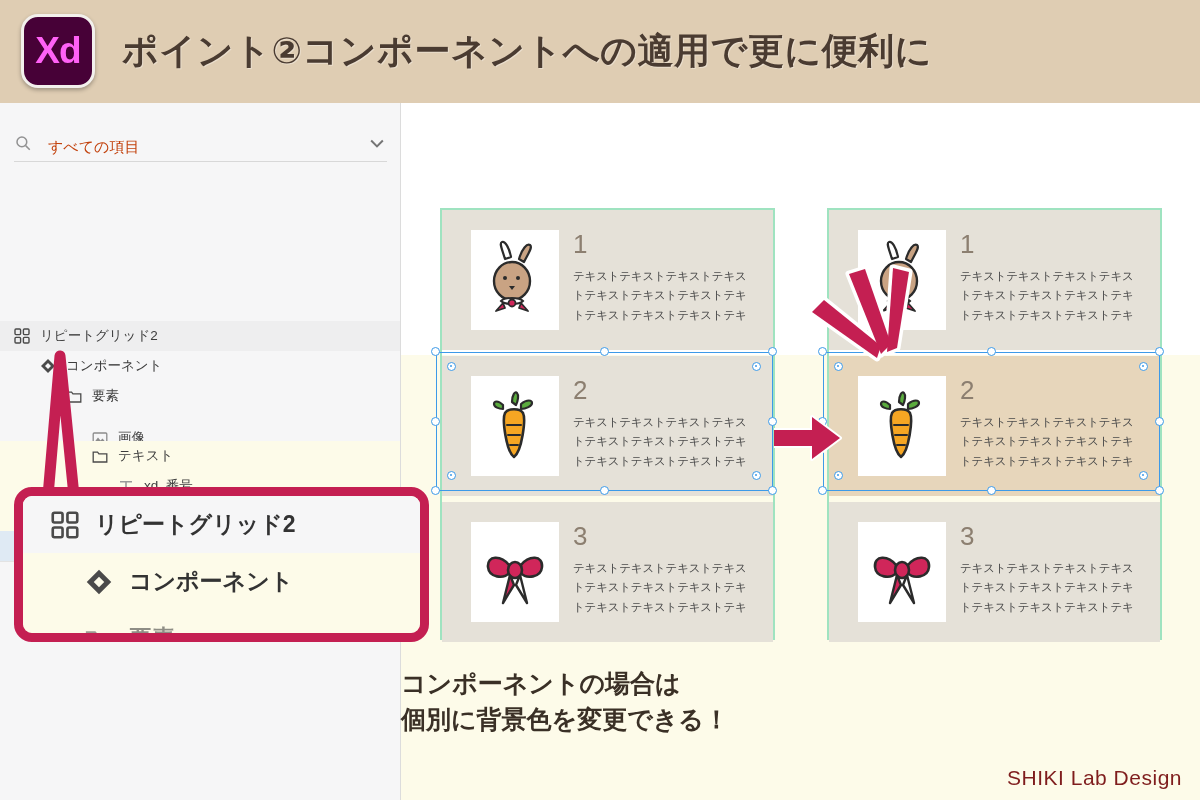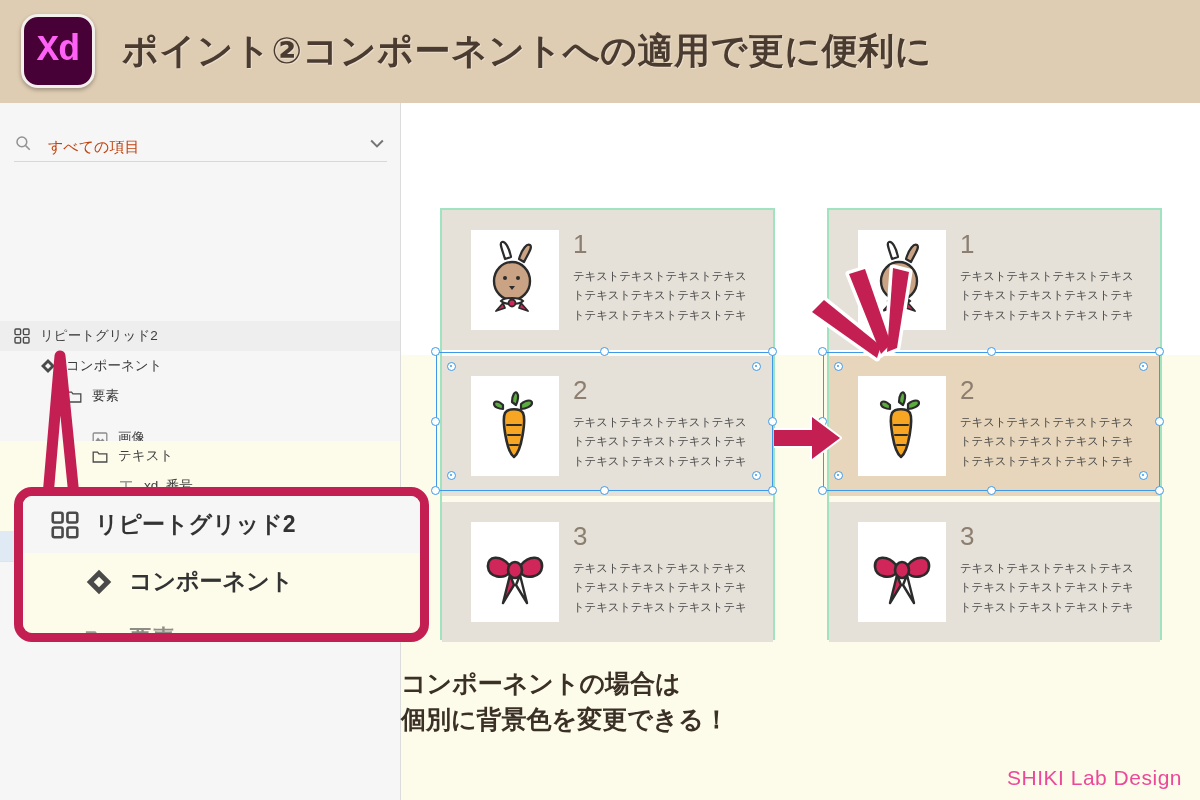--- a/index.html
+++ b/index.html
@@ -31,21 +31,21 @@
     border-radius: 17px;
     background: #470137;
     border: 3px solid #f3f0ec;
     box-shadow: 0 2px 4px rgba(0,0,0,.30);
     display: flex; align-items: center; justify-content: center;
   }
   .xd-logo span {
     color: #ff61f6;
     font-size: 37px;
     font-weight: bold;
-    font-family: Liberation Mono, monospace;
+    font-family: Liberation Sans, sans-serif;
     letter-spacing: -1px;
     line-height: 1;
     transform: translateY(-1px);
   }
   .header-title {
     position: absolute; left: 122px; top: 27px;
     font-size: 36px;
     font-weight: bold;
     color: #4a3b31;
     letter-spacing: 0.5px;
@@ -289,21 +289,21 @@
     font-weight: bold;
     color: #3a3026;
     line-height: 1.45;
     z-index: 3;
   }
   .caption div { white-space: nowrap; }
 
   .watermark {
     position: absolute; right: 18px; bottom: 10px;
     font-size: 21px;
-    color: #ec4899;
+    color: #7f1d1d;
     letter-spacing: .5px;
     z-index: 3;
   }
 </style>
 </head>
 <body>
 
 <div id="stage">
 
   <div class="header">

